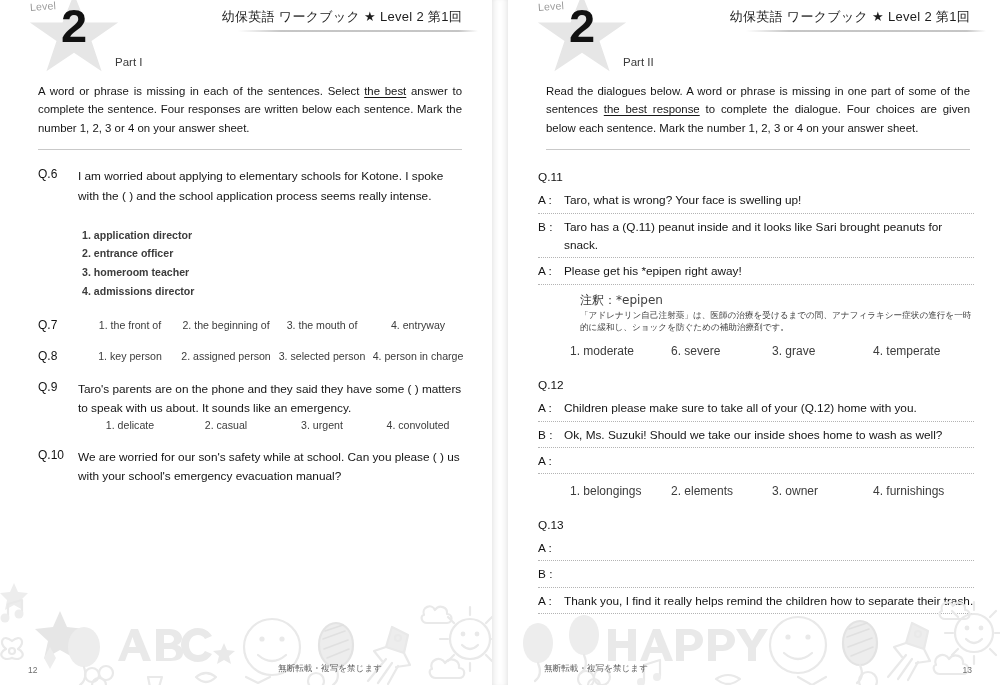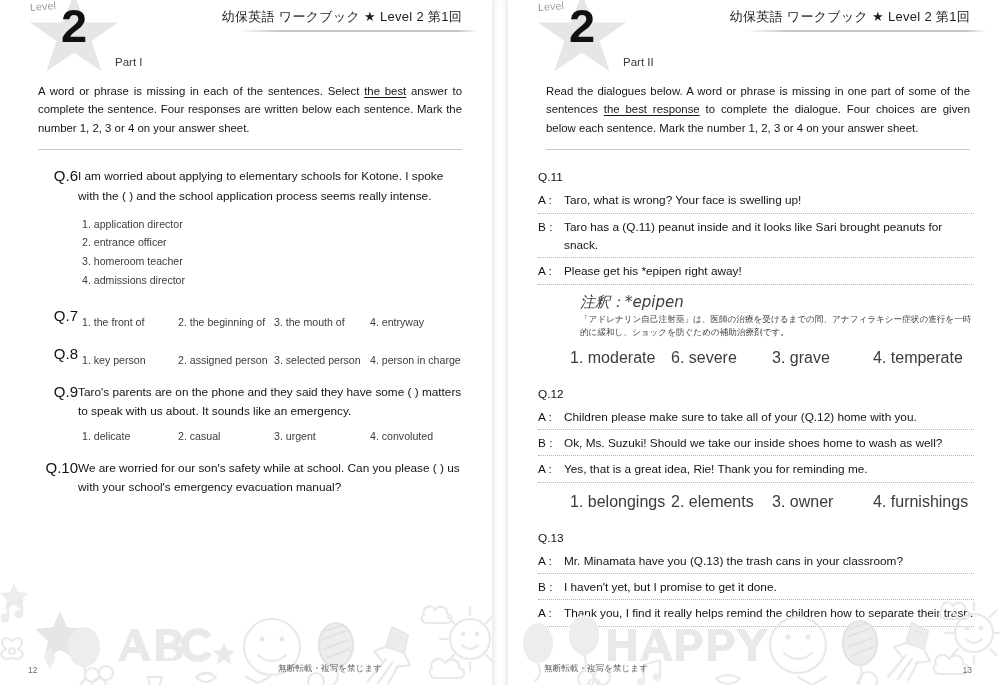--- a/index.html
+++ b/index.html
@@ -114,44 +114,45 @@
 
   
   .qblock { margin: 0 26px 0 38px; }
   .q {
     display: flex;
     margin-top: 17px;
   }
   .q-num {
     width: 40px;
     flex: 0 0 40px;
-    font-size: 15px;
+    font-size: 12px;
     color: #121212;
     padding-top: 0px;
-    text-align: right;
   }
   .q-body { flex: 1 1 auto; }
   .q-stem {
     font-size: 11.8px;
     line-height: 1.62;
     color: #141414;
   }
   .choices-row {
     display: flex;
-    margin-top: 9px;
+    margin-top: 1px;
     padding-left: 4px;
+    text-align: center;
   }
   .choices-row .ch {
     flex: 1 1 0;
     font-size: 10.6px;
     color: #3c3c3c;
   }
   .choices-col {
-    margin-top: 9px;
+    margin-top: 20px;
     padding-left: 4px;
+    font-weight: bold;
   }
   .choices-col .ch {
     font-size: 10.6px;
     color: #3c3c3c;
     line-height: 1.78;
   }
 
   
   .dblock { margin: 0 26px 0 30px; }
   .d-group { margin-top: 20px; }
@@ -175,29 +176,29 @@
     color: #121212;
   }
   .d-text { flex: 1 1 auto; }
   .note {
     margin: 6px 0 0 42px;
     font-size: 8.6px;
     line-height: 1.5;
     color: #3e3e3e;
     font-family: "DejaVu Sans", "Liberation Sans", sans-serif;
   }
-  .note .note-head { font-size: 15px; font-style: italic; }
+  .note .note-head { font-size: 12px; }
   .d-choices {
     display: flex;
     margin-top: 10px;
     padding-left: 32px;
   }
   .d-choices .ch {
     flex: 1 1 0;
-    font-size: 16px;
+    font-size: 12px;
     color: #3c3c3c;
   }
 
   
   .doodles {
     position: absolute;
     left: 0;
     bottom: 0;
     width: 492px;
     height: 120px;
@@ -443,39 +444,36 @@
         <div class="d-line">
           <div class="d-spk">A :</div>
           <div class="d-text">Children please make sure to take all of your (Q.12) home with you.</div>
         </div>
         <div class="d-line">
           <div class="d-spk">B :</div>
           <div class="d-text">Ok, Ms. Suzuki! Should we take our inside shoes home to wash as well?</div>
         </div>
         <div class="d-line">
           <div class="d-spk">A :</div>
-          <div class="d-text">Yes, that is a great idea, Rie! Thank you for reminding me.</div>
         </div>
         <div class="d-choices">
           <div class="ch">1. belongings</div>
           <div class="ch">2. elements</div>
           <div class="ch">3. owner</div>
           <div class="ch">4. furnishings</div>
         </div>
       </div>
 
       <div class="d-group">
         <div class="d-label">Q.13</div>
         <div class="d-line">
           <div class="d-spk">A :</div>
-          <div class="d-text">Mr. Minamata have you (Q.13) the trash cans in your classroom?</div>
         </div>
         <div class="d-line">
           <div class="d-spk">B :</div>
-          <div class="d-text">I haven't yet, but I promise to get it done.</div>
         </div>
         <div class="d-line">
           <div class="d-spk">A :</div>
           <div class="d-text">Thank you, I find it really helps remind the children how to separate their trash.</div>
         </div>
       </div>
 
     </div>
 
     <div class="doodles">

